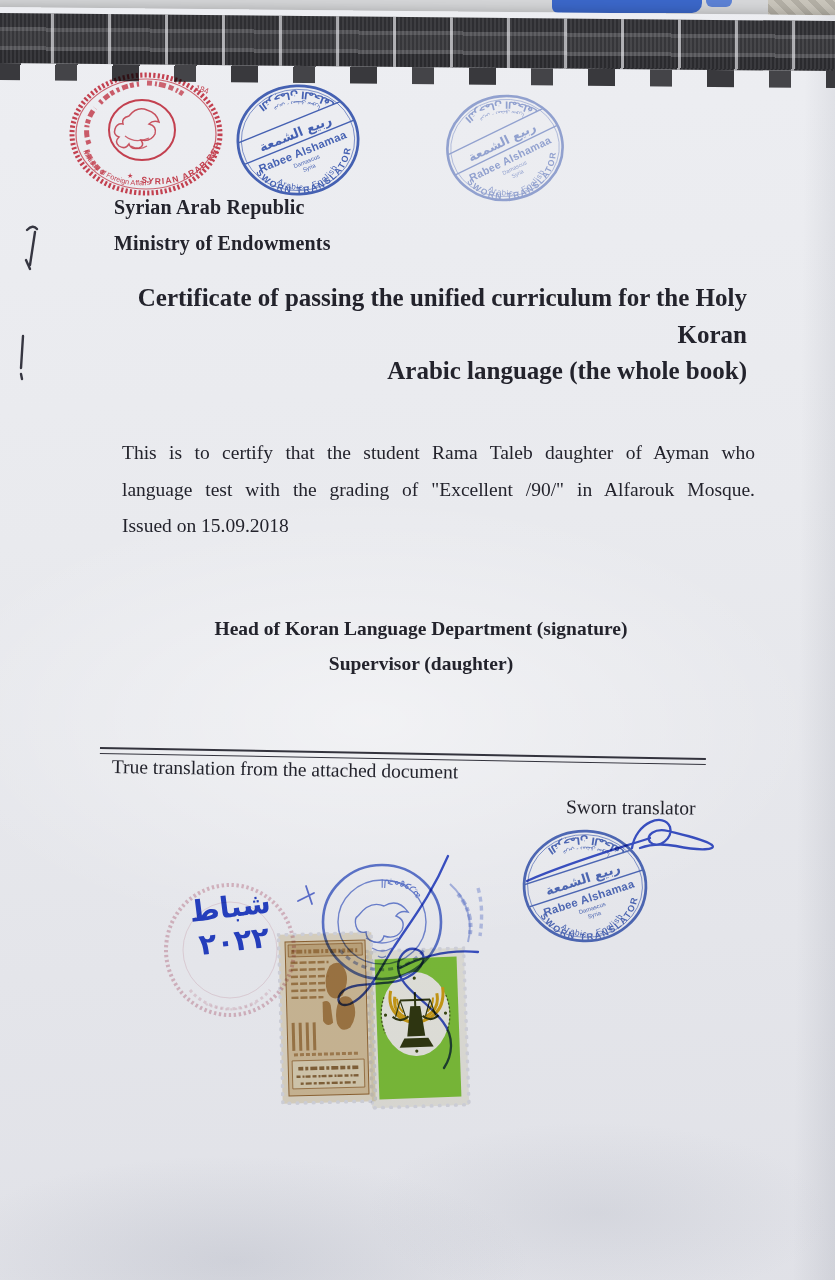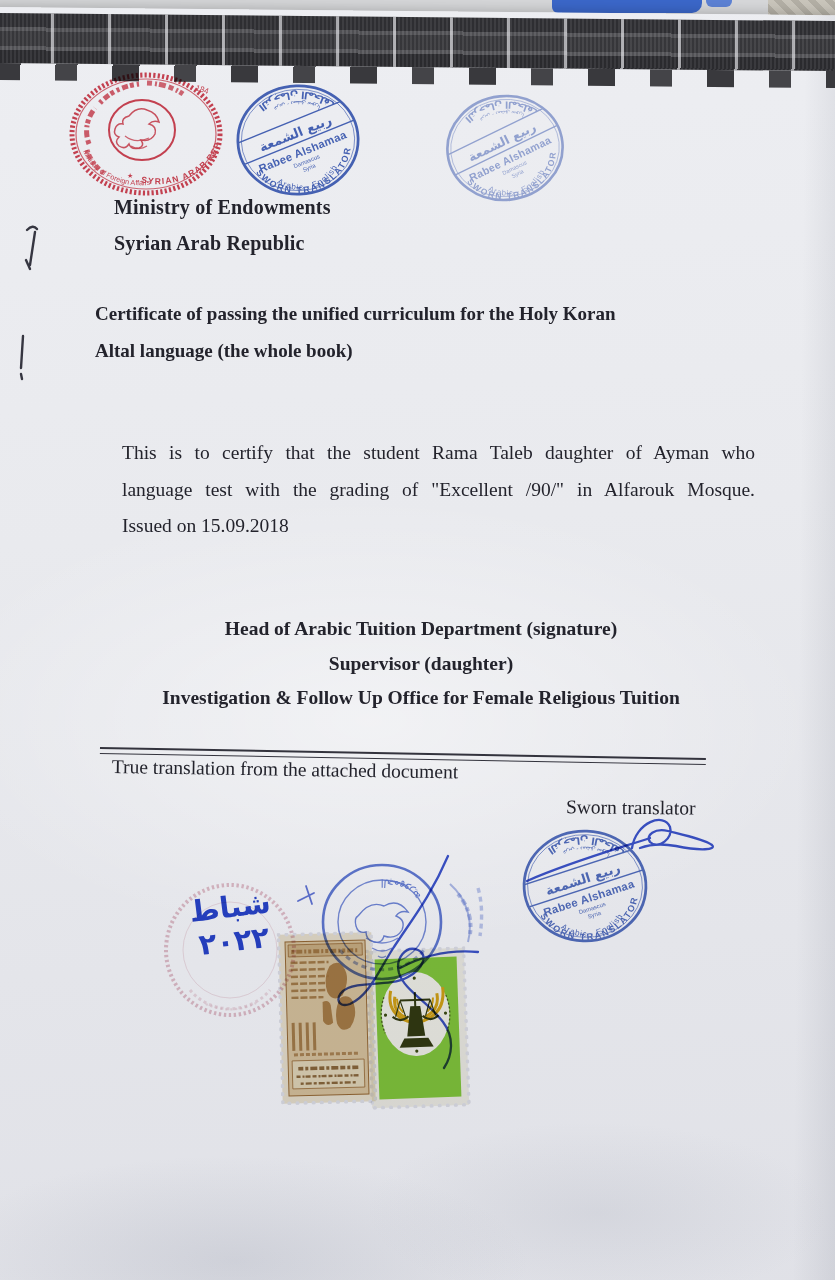--- a/index.html
+++ b/index.html
@@ -30,21 +30,21 @@
         repeating-linear-gradient(90deg, rgba(255,255,255,.06) 0 2px, rgba(0,0,0,.08) 2px 4px),
         repeating-linear-gradient(180deg,#323236 0 14px,#56565a 14px 18px,#3b3b3f 18px 33px,#58585c 33px 37px,#2e2e32 37px 50px);}
   .weave-teeth{position:absolute;top:100%;left:0;right:0;height:17px;
       background:repeating-linear-gradient(90deg,#39393d 0 27px,transparent 27px 62px,#444448 62px 84px,transparent 84px 119px);}
   
   .content{position:absolute;inset:0;}
   .content>div{position:absolute;}
   .txt{color:#23232c;}
   .bold{font-weight:700;}
   .header-block{left:114px;top:190px;font-size:20px;line-height:35.5px;letter-spacing:.2px;}
-  .title-block{left:95px;top:296px;width:652px;text-align:left;font-size:19px;line-height:36.6px;}
+  .title-block{left:95px;top:280px;width:652px;text-align:right;font-size:25px;line-height:36.6px;}
   .body-block{left:122px;top:435px;width:633px;font-size:19.5px;line-height:36.6px;}
   .jline{text-align:justify;text-align-last:justify;}
   .jline.last{text-align-last:left;}
   .sig-block{left:95px;top:612px;width:652px;text-align:center;font-size:19.5px;line-height:34.6px;}
   .rule{left:100px;top:747px;width:606px;height:4px;
         border-top:2.6px solid #33333d;border-bottom:1.4px solid #33333d;
         transform:rotate(1.05deg);transform-origin:left top;}
   .attest{left:112px;top:756px;font-size:19.5px;transform:rotate(0.9deg);transform-origin:left top;}
   .translator-label{left:566px;top:797px;font-size:19.5px;transform:rotate(0.6deg);}
   .handwriting{left:164px;top:890px;width:136px;text-align:center;direction:rtl;
@@ -67,39 +67,38 @@
 
   <div class="paper"></div>
 
   <div class="content">
 
     <div class="weave-band">
       <div class="weave-teeth"></div>
     </div>
 
     <div class="header-block txt bold">
+      <div>Syrian Arab Republic</div>
       <div>Ministry of Endowments</div>
-      <div>Syrian Arab Republic</div>
     </div>
 
     <div class="title-block txt bold">
       <div>Certificate of passing the unified curriculum for the Holy Koran</div>
-      <div>Altal language (the whole book)</div>
+      <div>Arabic language (the whole book)</div>
     </div>
 
     <div class="body-block txt">
       <div class="jline">This is to certify that the student Rama Taleb daughter of Ayman who</div>
       <div class="jline">language test with the grading of "Excellent /90/" in Alfarouk Mosque.</div>
       <div class="jline last">Issued on 15.09.2018</div>
     </div>
 
     <div class="sig-block txt bold">
-      <div>Head of Arabic Tuition Department (signature)</div>
+      <div>Head of Koran Language Department (signature)</div>
       <div>Supervisor (daughter)</div>
-      <div>Investigation &amp; Follow Up Office for Female Religious Tuition</div>
     </div>
 
     <div class="rule"></div>
 
     <div class="attest txt">True translation from the attached document</div>
 
     <div class="translator-label txt">Sworn translator</div>
 
     <div class="handwriting" style="color:#2945cc">شباط ٢٠٢٢</div>
 

